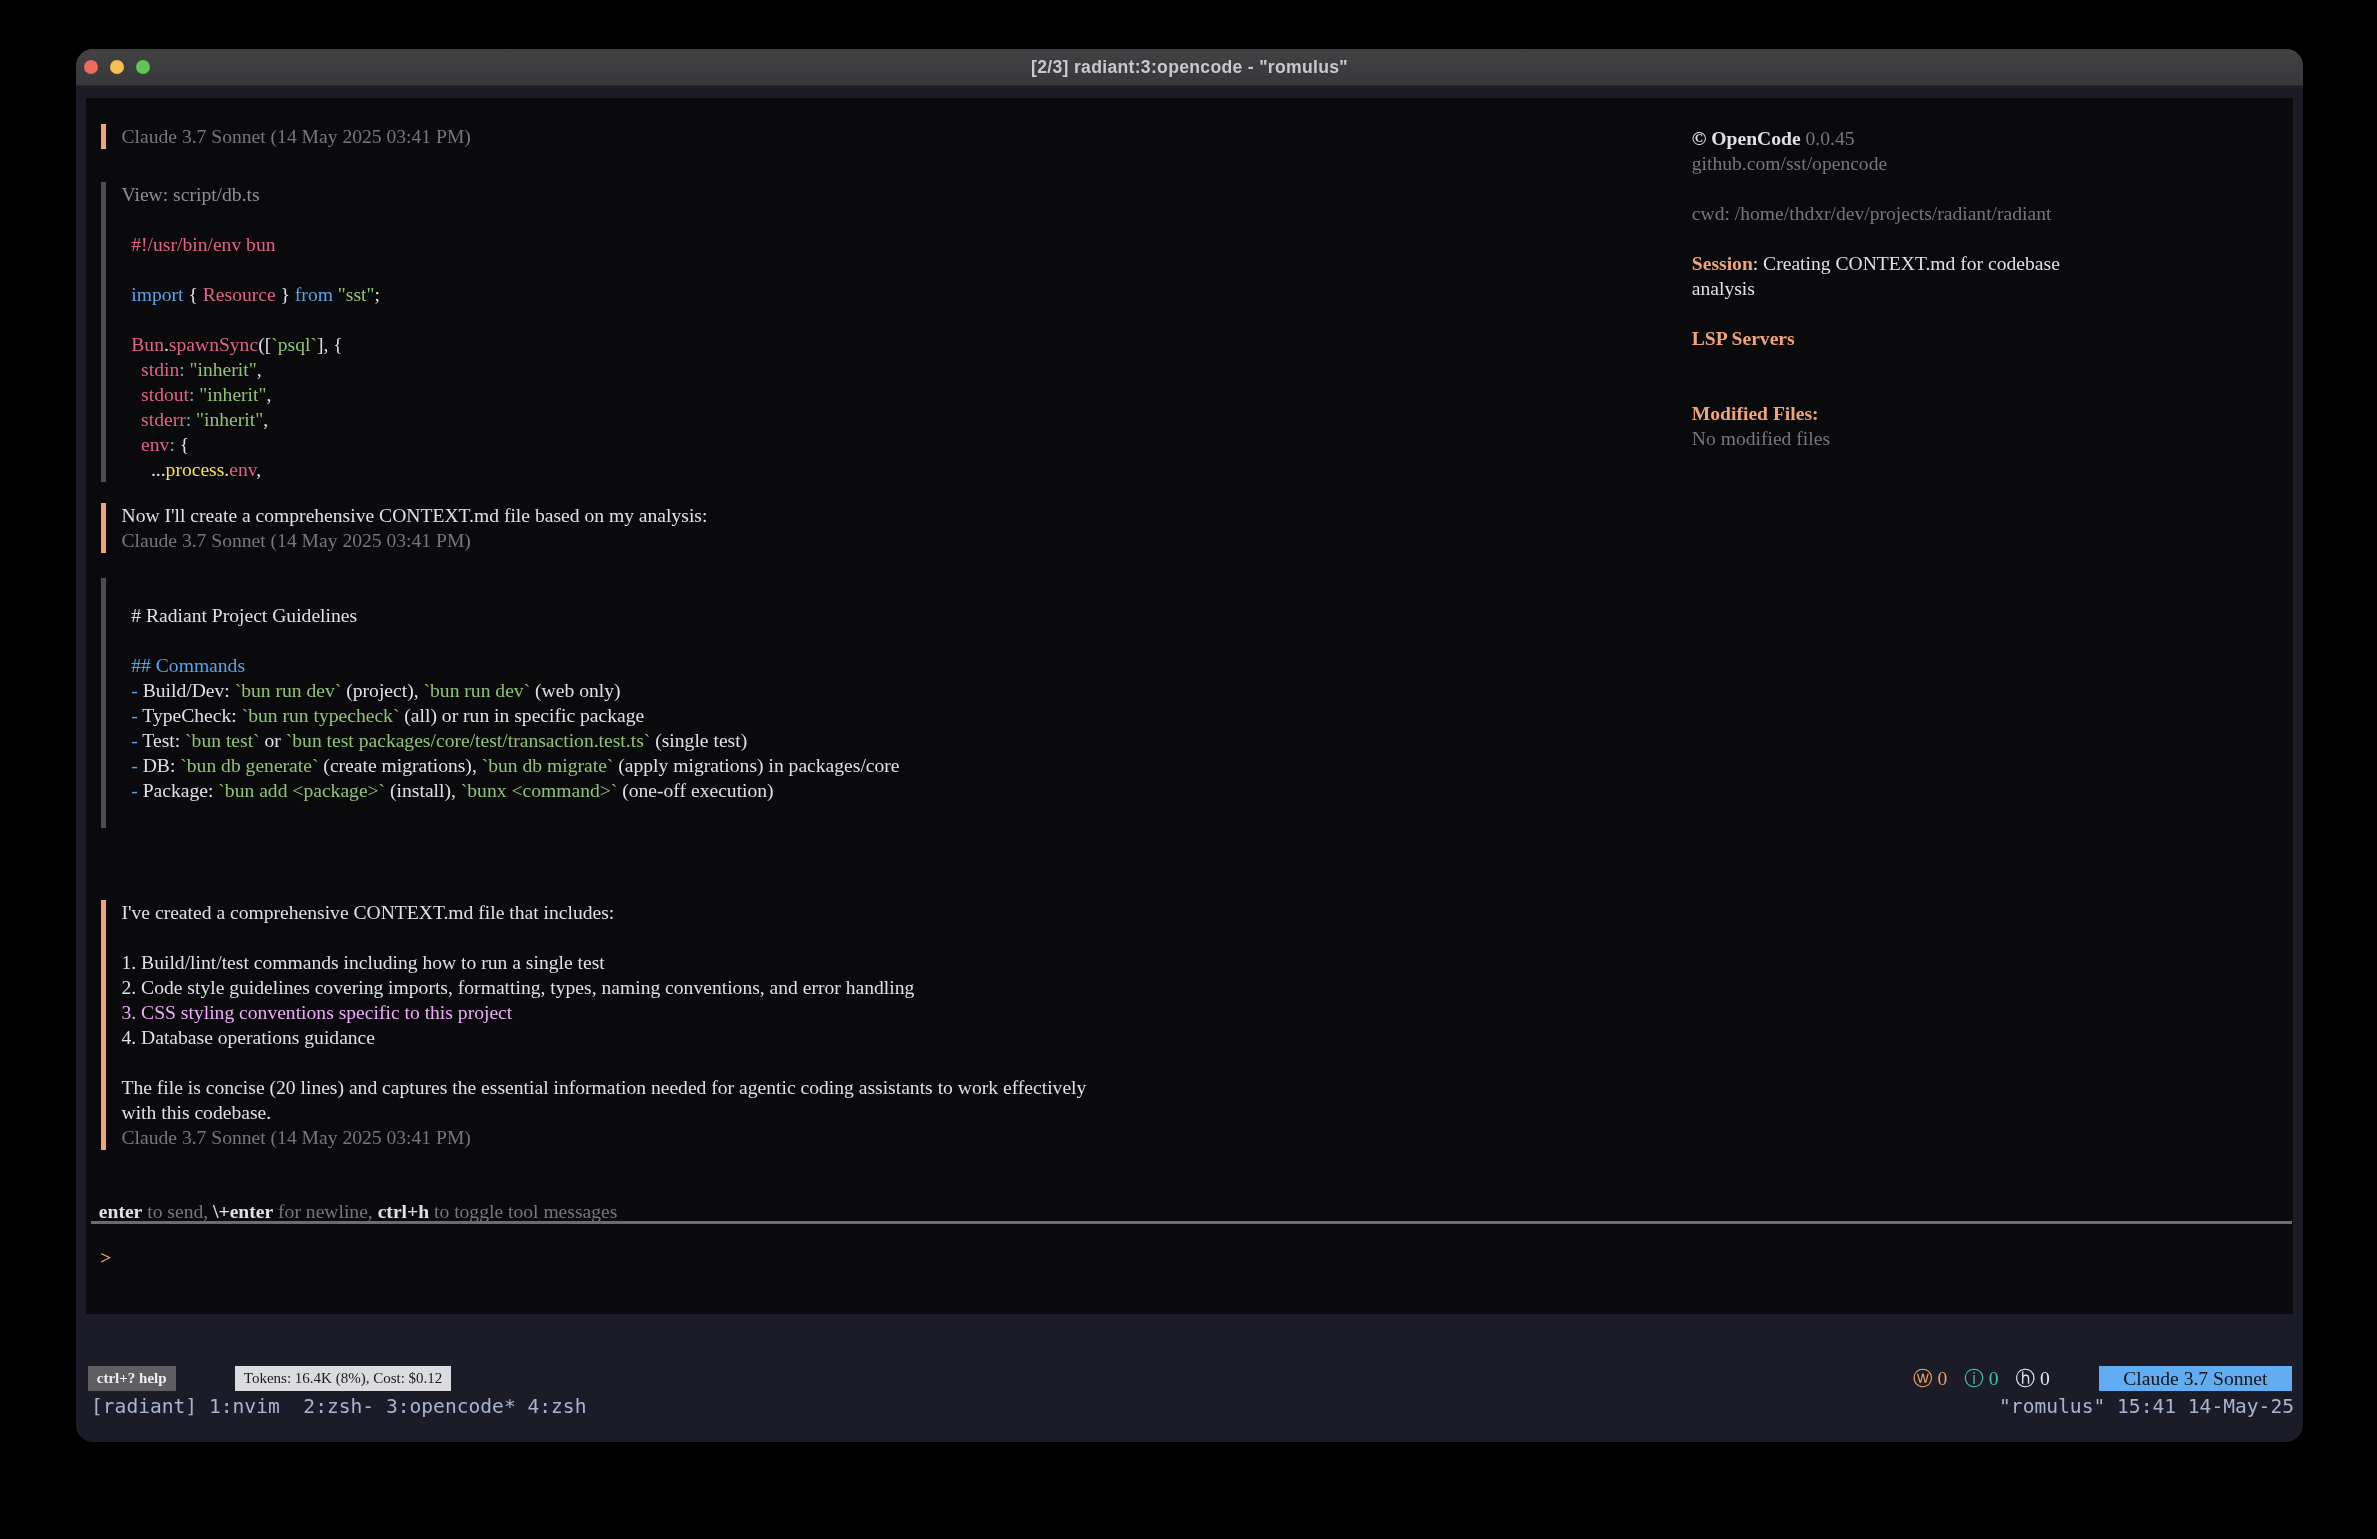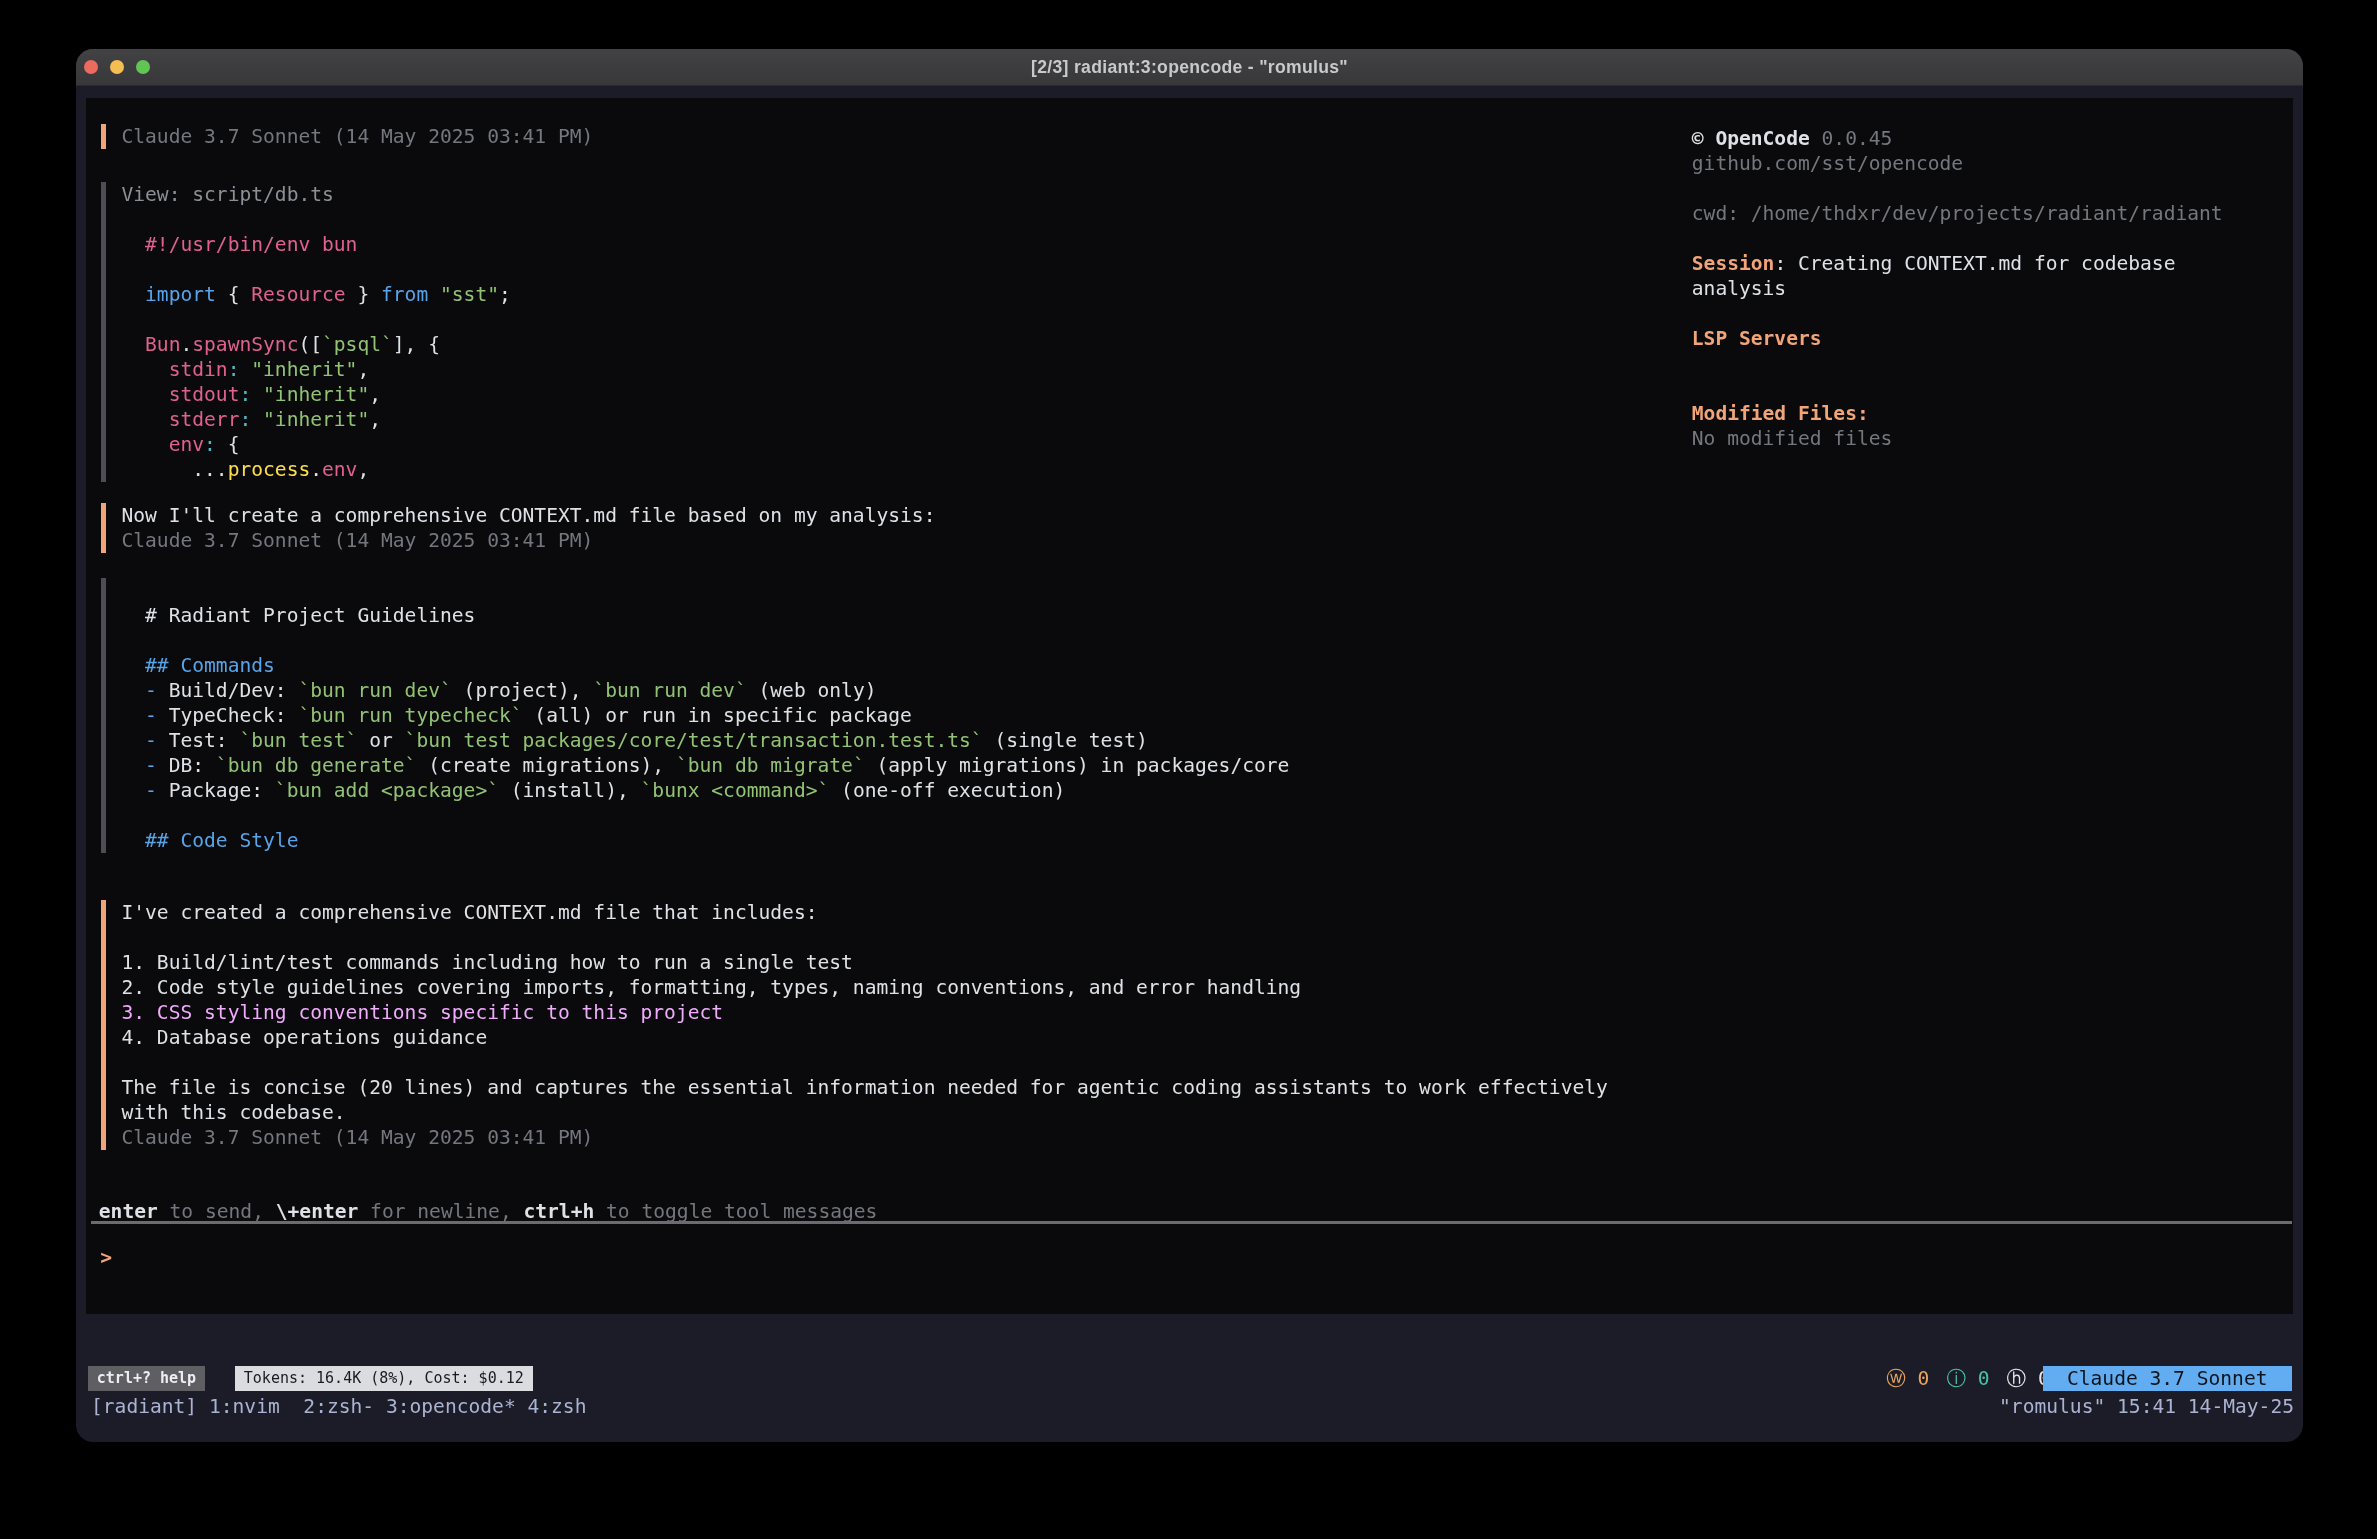--- a/index.html
+++ b/index.html
@@ -28,20 +28,21 @@
   .light.green  { background:#61c554; }
   .title {
     font-family:"Liberation Sans","DejaVu Sans",sans-serif;
     font-weight:bold; font-size:17.6px; color:#c7c9cc; letter-spacing:0.3px;
   }
 
   
   .content {
     position:absolute; left:9.8px; top:49px; width:2207px; height:1216px;
     background:#0a0a0d;
+    font-family:Liberation Serif, serif;
   }
 
   .line { height:25px; line-height:25px; font-size:19.6px; white-space:pre; color:#dee1e6; }
 
   .block { position:absolute; left:15px; border-left:5.2px solid #515159; padding-left:15.7px; }
   .block.bar-message { border-left-color:#f0a478; }
   .block.bar-tool    { border-left-color:#4d4d55; }
 
   #sidebar { position:absolute; left:1606px; top:28px; width:600px; }
 
@@ -114,21 +115,20 @@
             <div class="line"></div>
             <div class="line"><span style="color: rgb(222, 225, 230);">  # Radiant Project Guidelines</span></div>
             <div class="line"></div>
             <div class="line"><span style="color: rgb(87, 164, 232);">  ## Commands</span></div>
             <div class="line"><span style="color: rgb(222, 225, 230);">  </span><span style="color: rgb(87, 164, 232);">-</span><span style="color: rgb(222, 225, 230);"> Build/Dev: </span><span style="color: rgb(146, 195, 116);">`bun run dev`</span><span style="color: rgb(222, 225, 230);"> (project), </span><span style="color: rgb(146, 195, 116);">`bun run dev`</span><span style="color: rgb(222, 225, 230);"> (web only)</span></div>
             <div class="line"><span style="color: rgb(222, 225, 230);">  </span><span style="color: rgb(87, 164, 232);">-</span><span style="color: rgb(222, 225, 230);"> TypeCheck: </span><span style="color: rgb(146, 195, 116);">`bun run typecheck`</span><span style="color: rgb(222, 225, 230);"> (all) or run in specific package</span></div>
             <div class="line"><span style="color: rgb(222, 225, 230);">  </span><span style="color: rgb(87, 164, 232);">-</span><span style="color: rgb(222, 225, 230);"> Test: </span><span style="color: rgb(146, 195, 116);">`bun test`</span><span style="color: rgb(222, 225, 230);"> or </span><span style="color: rgb(146, 195, 116);">`bun test packages/core/test/transaction.test.ts`</span><span style="color: rgb(222, 225, 230);"> (single test)</span></div>
             <div class="line"><span style="color: rgb(222, 225, 230);">  </span><span style="color: rgb(87, 164, 232);">-</span><span style="color: rgb(222, 225, 230);"> DB: </span><span style="color: rgb(146, 195, 116);">`bun db generate`</span><span style="color: rgb(222, 225, 230);"> (create migrations), </span><span style="color: rgb(146, 195, 116);">`bun db migrate`</span><span style="color: rgb(222, 225, 230);"> (apply migrations) in packages/core</span></div>
             <div class="line"><span style="color: rgb(222, 225, 230);">  </span><span style="color: rgb(87, 164, 232);">-</span><span style="color: rgb(222, 225, 230);"> Package: </span><span style="color: rgb(146, 195, 116);">`bun add &lt;package&gt;`</span><span style="color: rgb(222, 225, 230);"> (install), </span><span style="color: rgb(146, 195, 116);">`bunx &lt;command&gt;`</span><span style="color: rgb(222, 225, 230);"> (one-off execution)</span></div>
             <div class="line"></div>
-            <div class="line"><span style="color: rgb(87, 164, 232);">  ## Code Style</span></div>
           </div>
           <div class="block bar-message" style="top: 802px;">
             <div class="line"><span style="color: rgb(222, 225, 230);">I've created a comprehensive CONTEXT.md file that includes:</span></div>
             <div class="line"></div>
             <div class="line"><span style="color: rgb(222, 225, 230);">1. Build/lint/test commands including how to run a single test</span></div>
             <div class="line"><span style="color: rgb(222, 225, 230);">2. Code style guidelines covering imports, formatting, types, naming conventions, and error handling</span></div>
             <div class="line"><span style="color: #f0abfc;">3. CSS styling conventions specific to this project</span></div>
             <div class="line"><span style="color: rgb(222, 225, 230);">4. Database operations guidance</span></div>
             <div class="line"></div>
             <div class="line"><span style="color: rgb(222, 225, 230);">The file is concise (20 lines) and captures the essential information needed for agentic coding assistants to work effectively</span></div>

